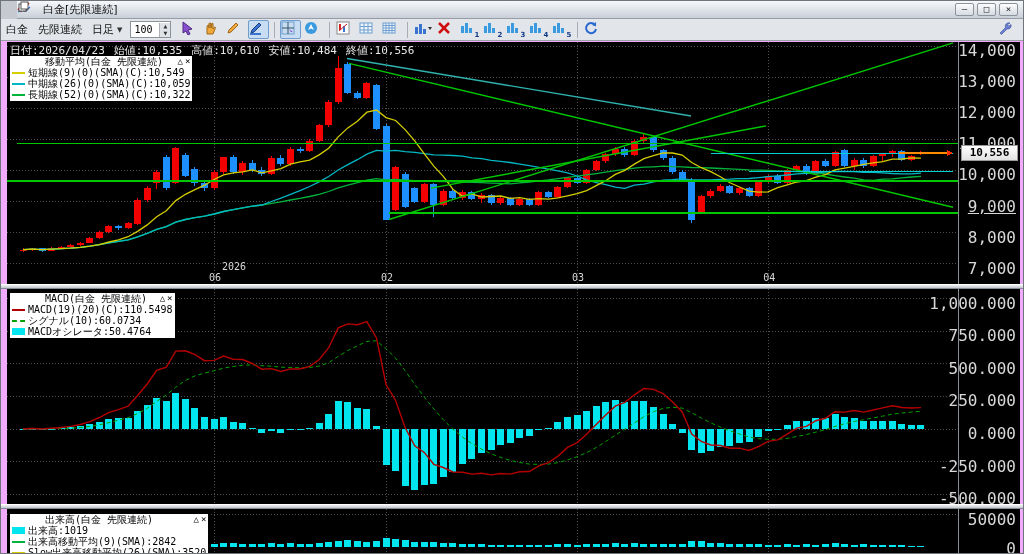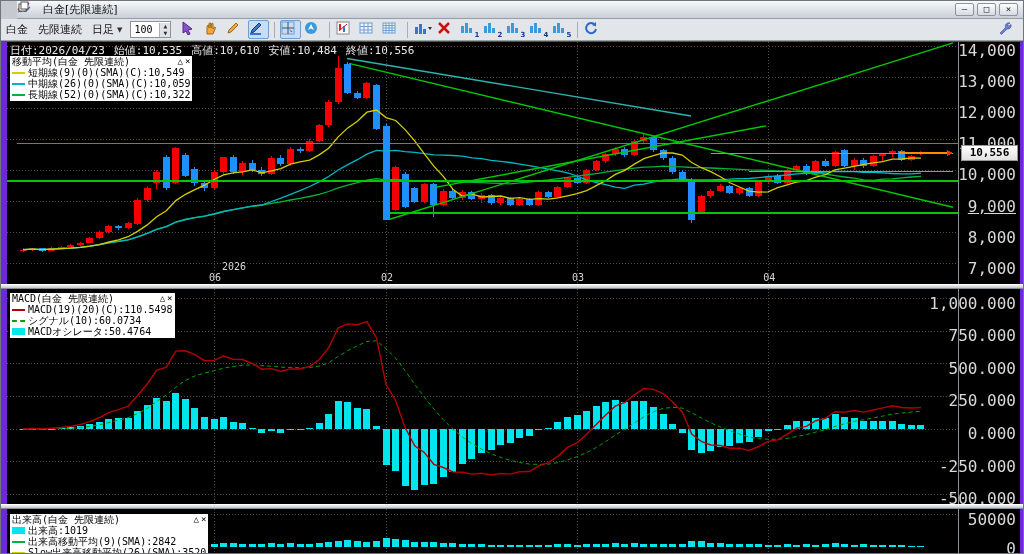--- a/index.html
+++ b/index.html
@@ -32,42 +32,42 @@
     border-left:1px solid #aab0b6; }
   .spin-btns div { font-size:5px; line-height:7px; text-align:center; color:#333; }
   .tbtn { width:21px; height:19px; display:flex; align-items:center; justify-content:center;
     border:1px solid transparent; border-radius:2px; }
   .tbtn.sel { background:#c8ddf2; border-color:#6f9fd0; }
   .tb-sep { width:1px; height:16px; background:#a9aeb4; margin:0 3px; }
   .numtag { position:absolute; right:0; bottom:-1px; font-size:7px; color:#103a8a;
     font-weight:bold; }
   .tbtn { position:relative; }
   
-  #chartbg { position:absolute; left:0; top:40px; right:0; bottom:0; background:#6d28d9; }
+  #chartbg { position:absolute; left:0; top:40px; right:0; bottom:0; background:#f0abfc; }
   .panel { position:absolute; left:6px; width:951px; background:#000; }
   #p-main { top:1px; height:242px; }
   #p-macd { top:248px; height:215px; }
   #p-vol  { top:468px; height:46px; }
   .sep { position:absolute; left:0; right:0; height:5px;
     background:linear-gradient(#f0f2f5,#c2c7cd); border-top:1px solid #fff;
     border-bottom:1px solid #878d94; z-index:6; }
   #sep1 { top:243px; } #sep2 { top:463px; }
   #gutter { position:absolute; left:957px; width:62px; top:1px; bottom:0; background:#000;
     border-left:1px solid #8a8f96; z-index:2; }
   .axlab { position:absolute; right:4px; font-size:16px; color:#d8d8d8; white-space:nowrap; }
   #pricebox { position:absolute; left:2px; top:103px; width:57px; height:16px;
     background:linear-gradient(#ffffff,#e2e2e2); border:1px solid #9a9a9a; color:#000;
     font-size:11px; font-weight:bold; text-align:center; line-height:14px; z-index:3; }
   #quote { position:absolute; left:3px; top:1px; font-size:11px; color:#e8e8e8;
     white-space:nowrap; z-index:5; }
   #quote span { margin-right:9px; }
   .legend { position:absolute; background:#fff; border:1px solid #000; font-size:10px;
     color:#000; z-index:7; padding:0 2px 1px 2px; line-height:11px; white-space:nowrap; }
   #leg-ma { left:8px; top:14px; } #leg-macd { left:8px; top:251px; } #leg-vol { left:8px; top:472px; }
-  .leg-title { display:flex; align-items:center; gap:4px; }
+  .leg-title { display:flex; align-items:center; gap:4px;margin-left:33px; }
   .leg-ctl { margin-left:auto; display:flex; gap:2px; font-size:9px; }
   .leg-row { display:flex; align-items:center; gap:3px; }
   .swatch { width:13px; flex:0 0 13px; }
   .xlab { position:absolute; font-size:10px; color:#d8d8d8; z-index:4; }
   svg { position:absolute; left:0; top:0; }
 </style>
 </head>
 <body>
 
 <div id="win">

